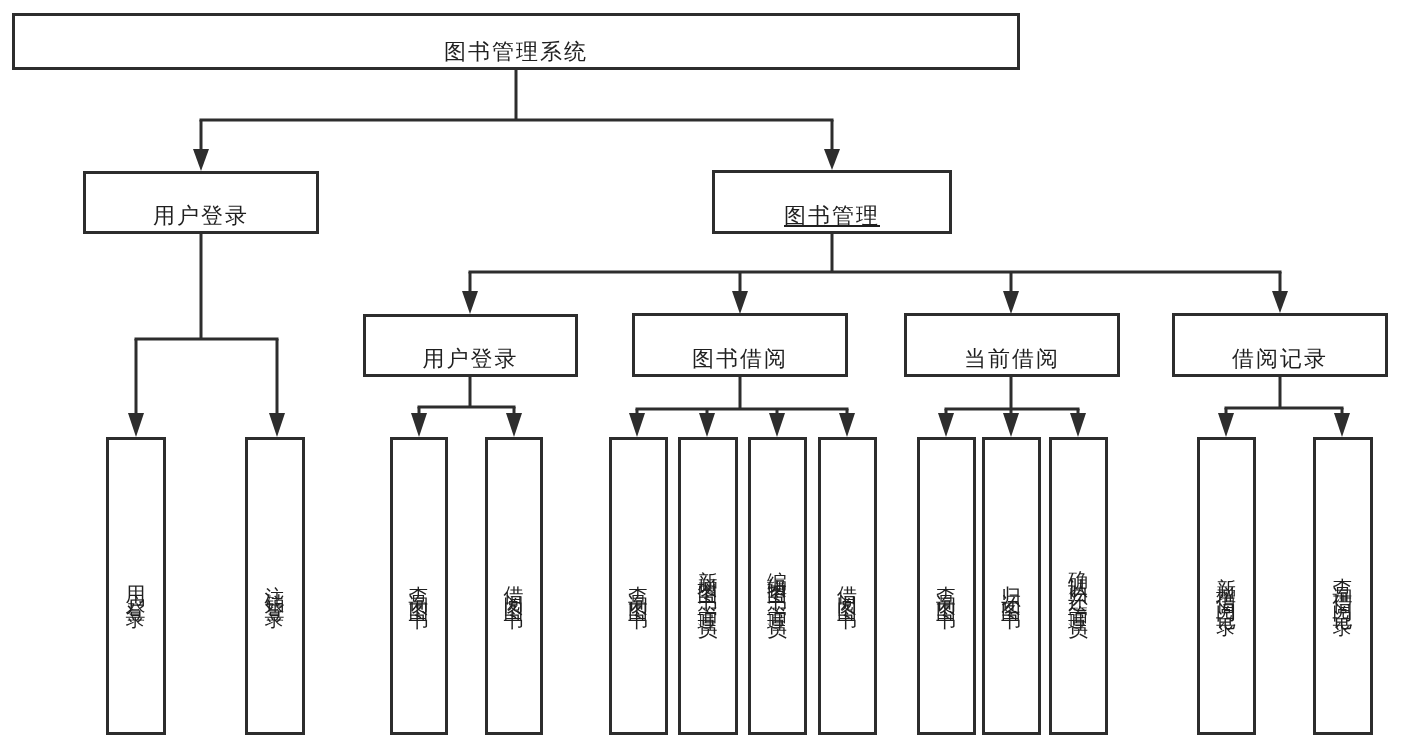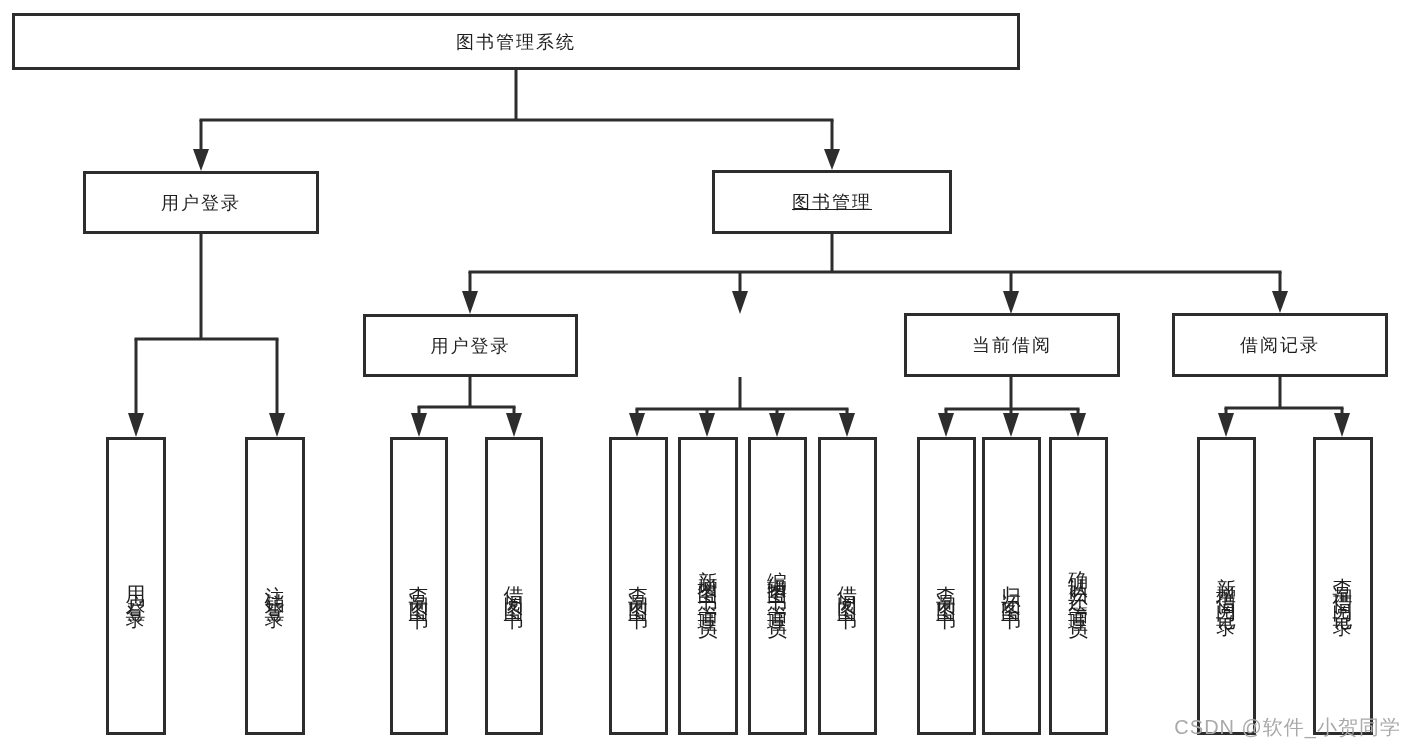--- a/index.html
+++ b/index.html
@@ -24,23 +24,23 @@
     position: absolute;
     left: 0; top: 0;
     z-index: 1;
   }
   .hnode {
     position: absolute;
     box-sizing: border-box;
     border: 3px solid #2d2d2d;
     background: #ffffff;
     display: flex;
-    align-items: center;
+    align-items: flex-end;
     justify-content: center;
-    font-size: 18px;
+    font-size: 22px;
     letter-spacing: 2px;
     color: #1f1f1f;
     z-index: 2;
   }
   .tnode {
     position: absolute;
     top: 437px;
     height: 298px;
     box-sizing: border-box;
     border: 3px solid #2d2d2d;
@@ -157,20 +157,23 @@
   <div class="hnode" style="left:83px; top:171px; width:236px; height:63px;">
     <span>用户登录</span>
   </div>
   <div class="hnode" style="left:712px; top:170px; width:240px; height:64px;text-decoration:underline;">
     <span>图书管理</span>
   </div>
 
   <div class="hnode" style="left:363px; top:314px; width:215px; height:63px;">
     <span>用户登录</span>
   </div>
+  <div class="hnode" style="left:632px; top:313px; width:216px; height:64px;">
+    <span>图书借阅</span>
+  </div>
   <div class="hnode" style="left:904px; top:313px; width:216px; height:64px;">
     <span>当前借阅</span>
   </div>
   <div class="hnode" style="left:1172px; top:313px; width:216px; height:64px;">
     <span>借阅记录</span>
   </div>
 
   <div class="tnode" style="left:106px; width:60px;">
     <span class="vtext">用户登录</span>
   </div>
@@ -208,15 +211,14 @@
     <span class="vtext">确认归还（管理员）</span>
   </div>
 
   <div class="tnode" style="left:1197px; width:59px;">
     <span class="vtext">新增借阅记录</span>
   </div>
   <div class="tnode" style="left:1313px; width:60px;">
     <span class="vtext">查询借阅记录</span>
   </div>
 
-  <div class="watermark">CSDN @软件_小贺同学</div>
 
 </div>
 
 </body></html>

